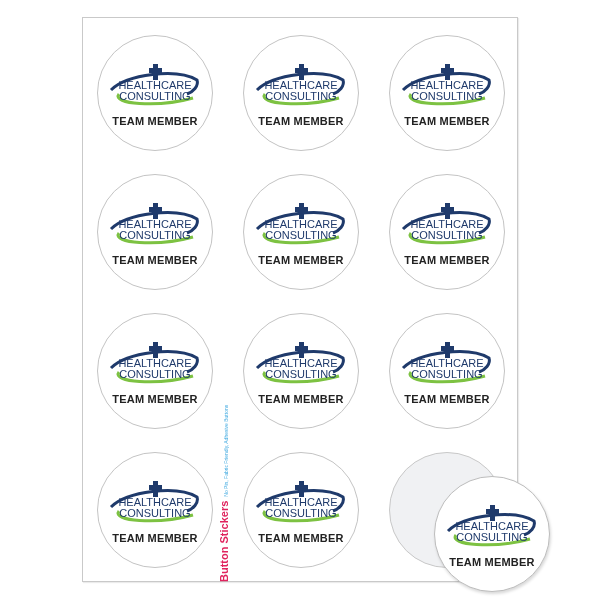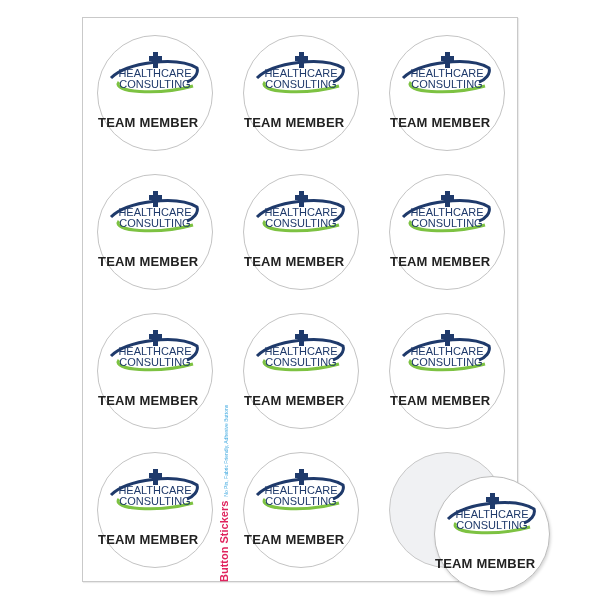--- a/index.html
+++ b/index.html
@@ -11,27 +11,27 @@
       position: absolute; left: 82px; top: 17px; width: 436px; height: 565px;
       background: #ffffff; border: 1.5px solid #c9c9c9; box-sizing: border-box;
       box-shadow: 1px 1px 1px rgba(0,0,0,0.08);
     }
     .sticker {
       position: absolute; width: 116px; height: 116px; border-radius: 50%;
       border: 1px solid #c4c4c4; background: #ffffff; box-sizing: border-box;
     }
     .sticker.peeled { background: #f0f1f3; border-color: #c8c8c8; }
     .logo {
-      position: absolute; left: 50%; top: 16px; width: 96px; height: 44px;
+      position: absolute; left: 50%; top: 28px; width: 96px; height: 44px;
       transform: translateX(-50%);
     }
     .logo svg { display: block; width: 96px; height: 44px; }
     .role {
-      position: absolute; left: 0; right: 0; top: 79px; text-align: left;
-      font-size: 13px; font-weight: bold; color: #222; letter-spacing: 0.2px;
+      position: absolute; left: 0; right: 0; top: 79px; text-align: center;
+      font-size: 11px; font-weight: bold; color: #222; letter-spacing: 0.2px;
     }
     .loose {
       position: absolute; left: 434px; top: 476px; width: 116px; height: 116px; border-radius: 50%;
       background: #fff; border: 1px solid #bdbdbd; box-sizing: border-box;
       box-shadow: 1px 2px 3px rgba(0,0,0,0.15);
     }
     .sidetext {
       position: absolute; left: 218px; top: 582px; transform-origin: 0 0; transform: rotate(-90deg);
       white-space: nowrap; display: flex; align-items: baseline; gap: 4px;
     }

